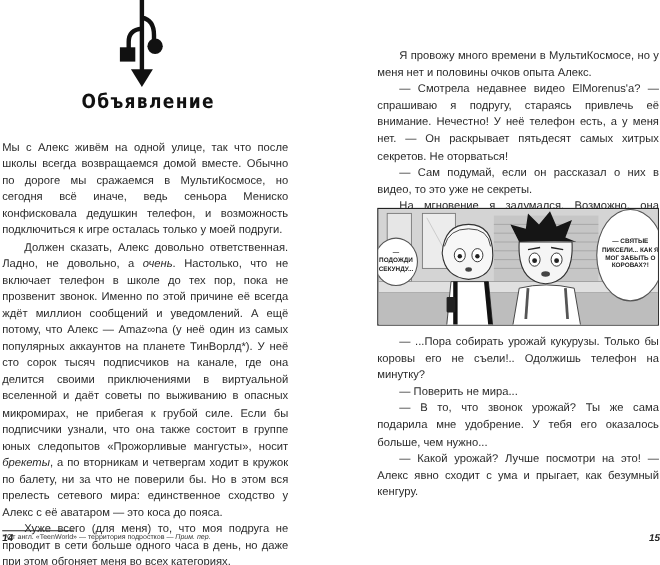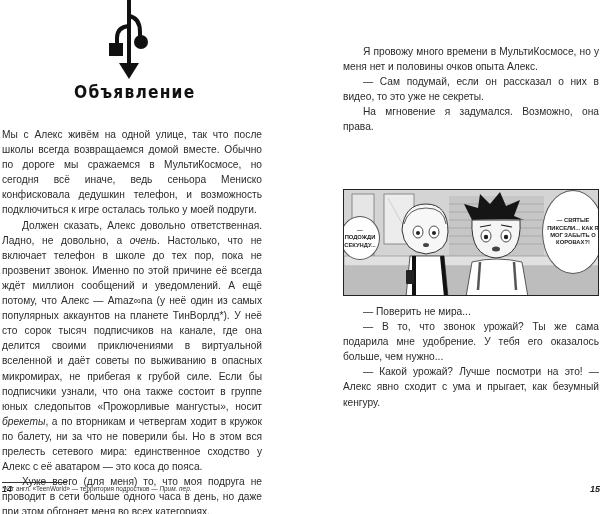--- a/index.html
+++ b/index.html
@@ -66,20 +66,21 @@
   </div>
 
   <div class="footnote-rule"></div>
   <div class="footnote"><span>* От англ. «TeenWorld» — территория подростков — </span><em>Прим. пер.</em></div>
   <div class="page-number left">14</div>
 </div>
 
 <div class="page page-right">
   <div class="text-block right-text-top">
     <p>Я провожу много времени в МультиКосмосе, но у меня нет и половины очков опыта Алекс.</p>
+    <p>— Смотрела недавнее видео ElMorenus'а? — спрашиваю я подругу, стараясь привлечь её внимание. Нечестно! У неё телефон есть, а у меня нет. — Он раскрывает пятьдесят самых хитрых секретов. Не оторваться!</p>
     <p>— Сам подумай, если он рассказал о них в видео, то это уже не секреты.</p>
     <p>На мгновение я задумался. Возможно, она права.</p>
   </div>
 
   <div class="comic-panel">
     <svg width="256" height="107" viewBox="0 0 256 107" style="position:absolute;left:0;top:0;">
 
       <rect x="0" y="0" width="256" height="107" fill="#d4d4d4"></rect>
       <rect x="8" y="4" width="22" height="62" fill="#e6e6e6" stroke="#777" stroke-width="0.8"></rect>
       <rect x="40" y="4" width="30" height="50" fill="#ececec" stroke="#777" stroke-width="0.8"></rect>
@@ -119,19 +120,20 @@
       <ellipse cx="152" cy="59" rx="4" ry="2.5" fill="#444"></ellipse>
       <path d="M128 72 L122 107 L184 107 L178 72 Q152 66 128 72 Z" fill="#fff" stroke="#333" stroke-width="0.8"></path>
       <path d="M136 72 L134 100" stroke="#555" stroke-width="2.5"></path>
       <path d="M170 72 L172 100" stroke="#555" stroke-width="2.5"></path>
     </svg>
     <div class="bubble bubble-left">— Подожди секунду...</div>
     <div class="bubble bubble-right">— Святые пиксели... Как я мог забыть о коровах?!</div>
   </div>
 
   <div class="text-block right-text-bottom">
+    <p>— ...Пора собирать урожай кукурузы. Только бы коровы его не съели!.. Одолжишь телефон на минутку?</p>
     <p>— Поверить не мира...</p>
     <p>— В то, что звонок урожай? Ты же сама подарила мне удобрение. У тебя его оказалось больше, чем нужно...</p>
     <p>— Какой урожай? Лучше посмотри на это! — Алекс явно сходит с ума и прыгает, как безумный кенгуру.</p>
   </div>
 
   <div class="page-number right">15</div>
 </div>
 
 </body></html>

